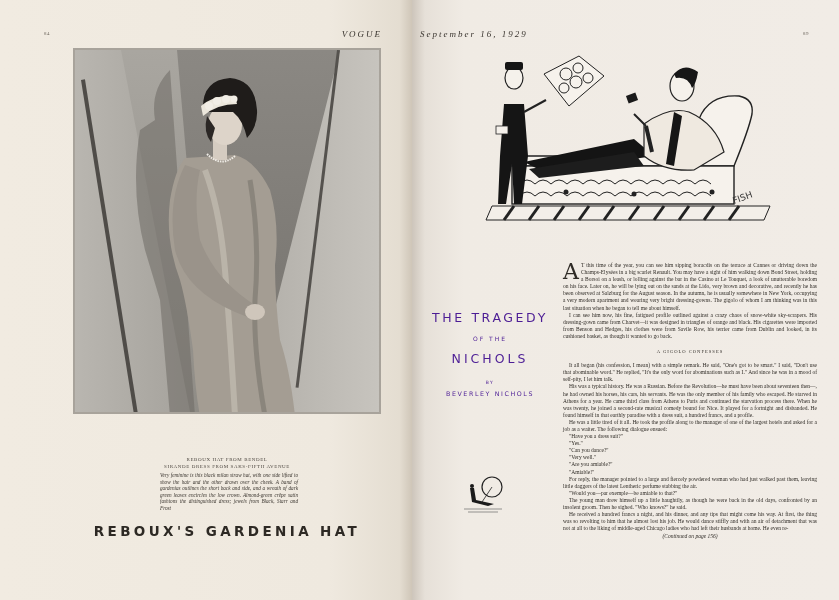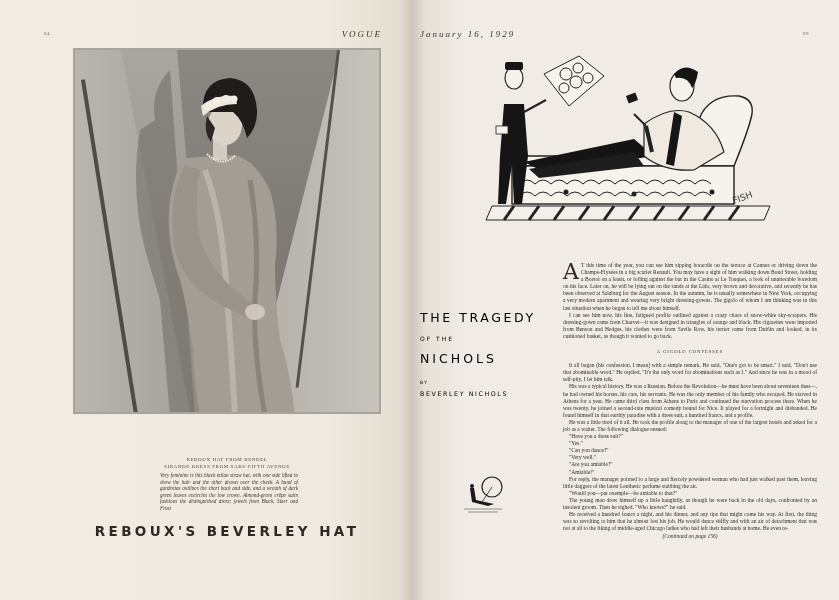--- a/index.html
+++ b/index.html
@@ -58,21 +58,21 @@
     position: absolute; left: 160px; top: 472px; width: 138px;
     font-size: 5.2px; font-style: italic; line-height: 6.6px; text-align: justify; color: #3a352f;
   }
   .hat-title {
     position: absolute; left: 73px; top: 523px; width: 308px; text-align: center;
     font-family: "DejaVu Sans", sans-serif; font-weight: bold; font-size: 13.5px; letter-spacing: 3.4px; color: #2d2924;
   }
 
   
   .illustration { position: absolute; left: 484px; top: 44px; width: 296px; height: 184px; }
-  .title-block { position: absolute; left: 420px; top: 306px; width: 140px; text-align: left; color: #000000; font-family: "DejaVu Sans", sans-serif; }
+  .title-block { position: absolute; left: 420px; top: 306px; width: 140px; text-align: center; color: #4c1d95; font-family: "DejaVu Sans", sans-serif; }
   .title-block .t1 { font-size: 12.5px; letter-spacing: 2.6px; margin-top: 4px; }
   .title-block .t2 { font-size: 6px; letter-spacing: 2px; margin-top: 10px; }
   .title-block .t3 { font-size: 12.5px; letter-spacing: 3px; margin-top: 9px; }
   .title-block .t4 { font-size: 4.5px; letter-spacing: 1.5px; margin-top: 14px; }
   .title-block .t5 { font-size: 6.3px; letter-spacing: 1.6px; margin-top: 5px; }
 
   .article {
     position: absolute; left: 563px; top: 262px; width: 254px;
     font-size: 5.5px; line-height: 7.1px; text-align: justify; color: #2f2b26;
   }
@@ -130,25 +130,25 @@
 
   <div class="photo-credit"></div>
 
   <div class="caption-lines">
     <div>Reboux hat from Bendel</div>
     <div>Sirande dress from Saks-Fifth Avenue</div>
   </div>
 
   <div class="caption-body">Very feminine is this black milan straw hat, with one side lifted to show the hair and the other drawn over the cheek. A band of gardenias outlines the short back and side, and a wreath of dark green leaves encircles the low crown. Almond-green crêpe satin fashions the distinguished dress; jewels from Black, Starr and Frost</div>
 
-  <div class="hat-title">REBOUX'S BEVERLEY HAT</div>
+  <div class="hat-title">REBOUX'S GARDENIA HAT</div>
 </div>
 
 <div class="page page-right">
-  <div class="running-head" style="left:8px;">January 16, 1929</div>
+  <div class="running-head" style="left:8px;">September 16, 1929</div>
   <div class="folio" style="right:30px;">89</div>
 </div>
 
 <svg class="illustration" viewBox="0 0 296 184">
 
   <g>
     <polygon points="8,162 286,162 280,176 2,176" fill="#f3efe9" stroke="#222" stroke-width="1"></polygon>
     <g stroke="#222" stroke-width="3">
       <line x1="20" y1="176" x2="30" y2="162"></line>
         <line x1="45" y1="176" x2="55" y2="162"></line>

